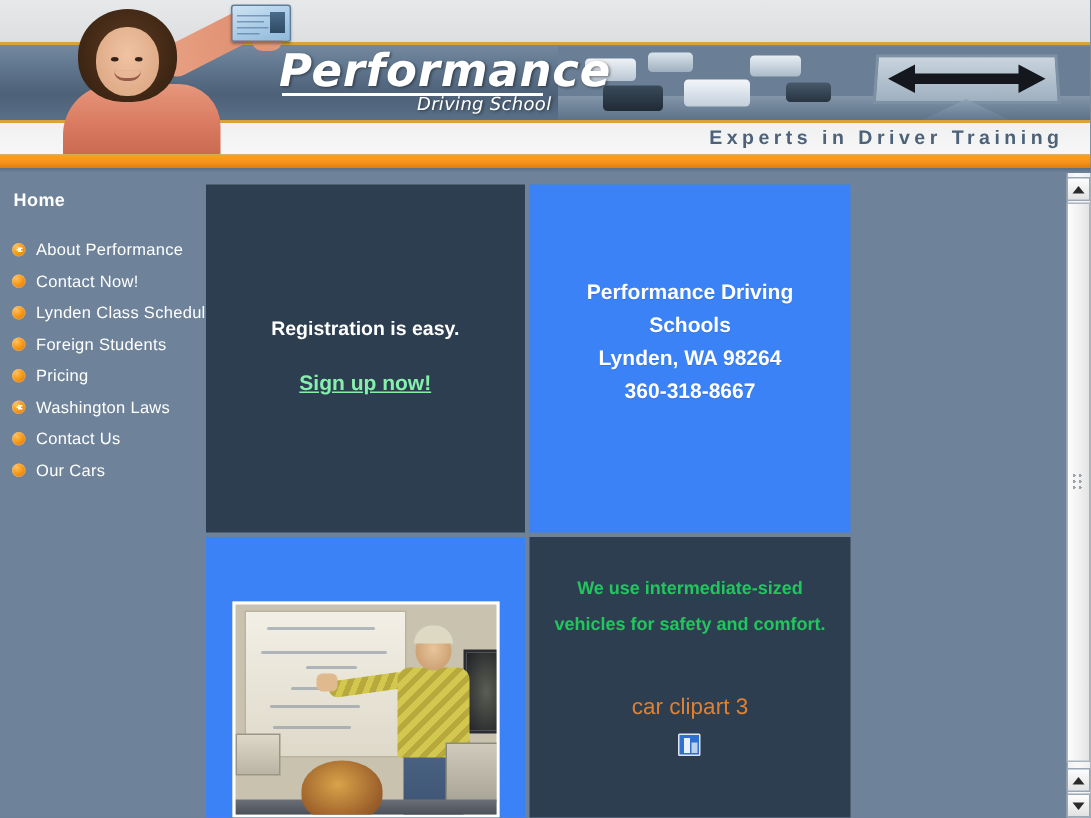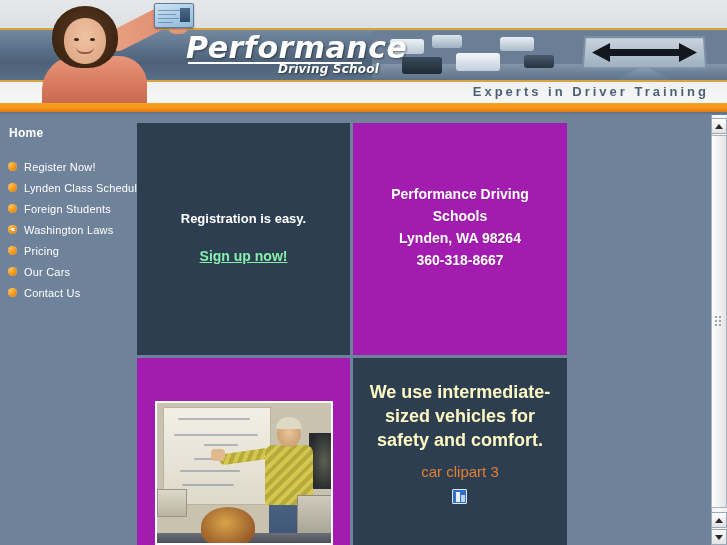--- a/index.html
+++ b/index.html
@@ -98,21 +98,21 @@
   }
   .logo-underline {
     position:absolute; left:188px; top:62px; width:174px; height:2px;
     background:#ffffff;
   }
   .logo-sub {
     position: absolute;
     left: 278px; top: 62px;
     font-family: "DejaVu Sans", sans-serif;
     font-style: italic;
-    font-weight: bold;
+    font-weight: normal;
     font-size: 12px;
     color: #ffffff;
     text-shadow: 1px 1px 2px rgba(0,0,0,.5);
     letter-spacing: .2px;
   }
 
   
   .tagline {
     position: absolute;
     right: 18px; top: 84px;
@@ -219,21 +219,21 @@
   }
 
   
   #main { position:absolute; left:137px; top:123px; width:565px; height:422px; }
 
   .panel {
     position:absolute;
     overflow:hidden;
   }
   .panel-dark { background:#2c3e50; }
-  .panel-orange { background:#a21caf; }
+  .panel-orange { background:#3b82f6; }
 
   #panel-reg   { left:0;   top:0;   width:213px; height:232px; }
   #panel-addr  { left:216px; top:0; width:214px; height:232px; }
   #panel-photo { left:0;   top:235px; width:213px; height:187px; }
   #panel-veh   { left:216px; top:235px; width:214px; height:187px; }
 
   .reg-text {
     position:absolute; left:0; right:0; top:88px;
     text-align:center;
     color:#ffffff;
@@ -258,22 +258,22 @@
     color:#ffffff;
     font-size:14px;
     font-weight:bold;
     line-height:22px;
     text-shadow: 0 1px 0 rgba(0,0,0,.12);
   }
 
   .veh-text {
     position:absolute; left:8px; right:8px; top:22px;
     text-align:center;
-    color:#fef9c3;
-    font-size:18px;
+    color:#22c55e;
+    font-size:12px;
     font-weight:bold;
     line-height:24px;
   }
   .veh-alt {
     position:absolute; left:0; right:0; top:105px;
     text-align:center;
     color:#e08030;
     font-size:15px;
   }
   .broken-img {
@@ -460,55 +460,59 @@
     </div>
   </div>
 
   <div id="orange-bar"></div>
   <div id="orange-bar-shadow"></div>
 
   <div id="sidebar">
     <div class="home-title">Home</div>
     <div id="navlist">
 
+      <div class="nav-item">
+        <span class="bullet plus"></span>
+        <span class="nav-label">About Performance</span>
+      </div>
 
       <div class="nav-item">
         <span class="bullet"></span>
-        <span class="nav-label">Register Now!</span>
+        <span class="nav-label">Contact Now!</span>
       </div>
 
       <div class="nav-item">
         <span class="bullet"></span>
         <span class="nav-label">Lynden Class Schedule</span>
       </div>
 
       <div class="nav-item">
         <span class="bullet"></span>
         <span class="nav-label">Foreign Students</span>
       </div>
 
       <div class="nav-item">
+        <span class="bullet"></span>
+        <span class="nav-label">Pricing</span>
+      </div>
+
+      <div class="nav-item">
         <span class="bullet plus"></span>
         <span class="nav-label">Washington Laws</span>
       </div>
 
+
       <div class="nav-item">
         <span class="bullet"></span>
-        <span class="nav-label">Pricing</span>
-      </div>
-
+        <span class="nav-label">Contact Us</span>
+      </div>
 
       <div class="nav-item">
         <span class="bullet"></span>
         <span class="nav-label">Our Cars</span>
-      </div>
-
-      <div class="nav-item">
-        <span class="bullet"></span>
-        <span class="nav-label">Contact Us</span>
       </div>
 
     </div>
   </div>
 
   <div id="main">
 
     <div id="panel-reg" class="panel panel-dark">
       <div class="reg-text">Registration is easy.</div>
       <div class="reg-link">

